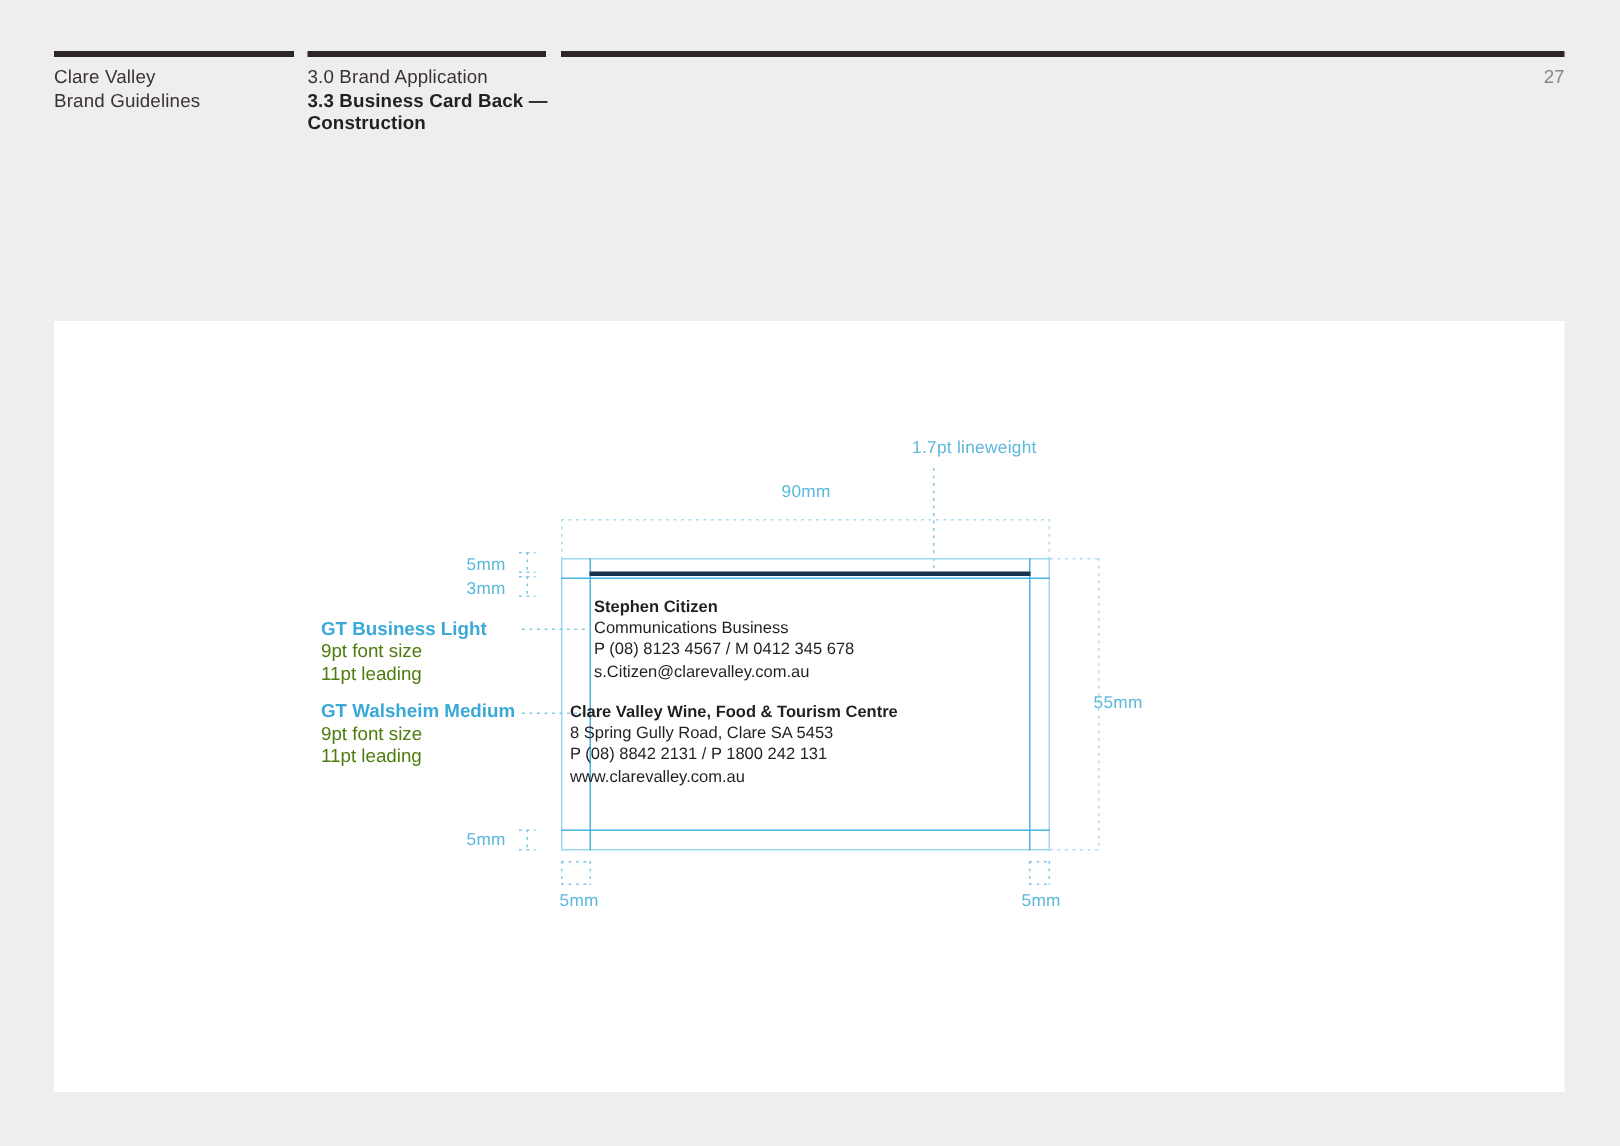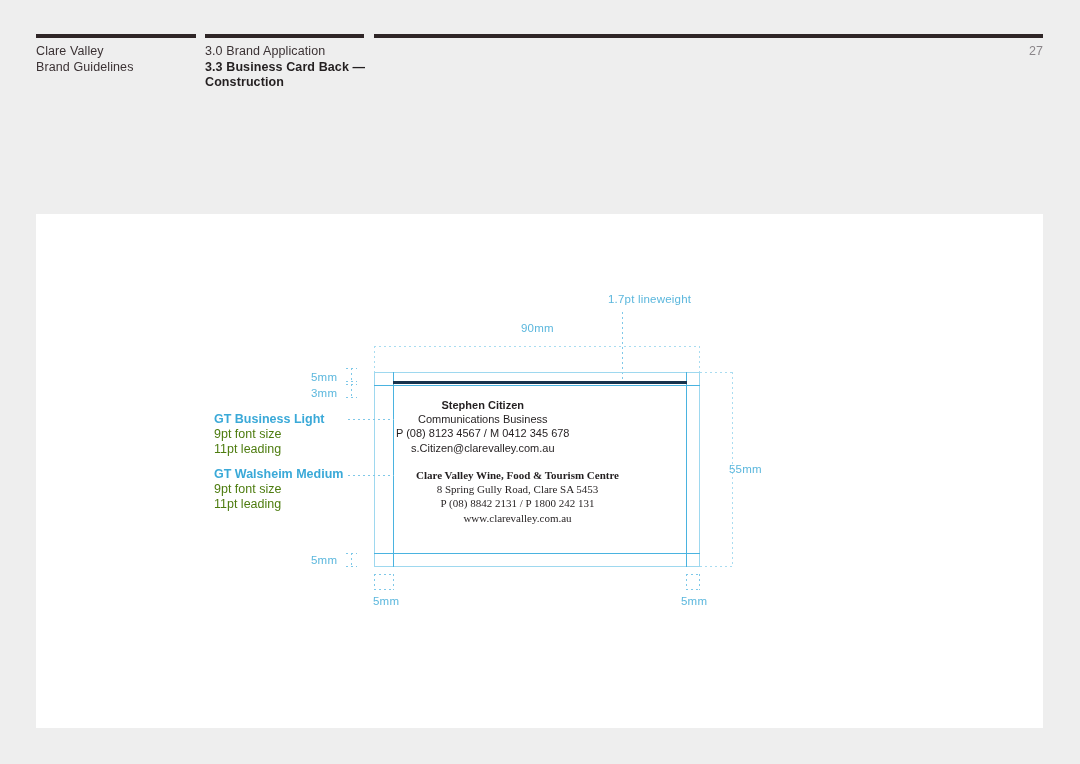--- a/index.html
+++ b/index.html
@@ -41,21 +41,21 @@
   .dotted-h.pale{background-image:linear-gradient(to right,#a9dcf0 0 2px,transparent 2px 5px);}
   .dotted-v.pale{background-image:linear-gradient(to bottom,#a9dcf0 0 2px,transparent 2px 5px);}
 
   .dimlabel{position:absolute;color:#5bb7dd;font-size:11.5px;white-space:nowrap;letter-spacing:.2px;}
 
   .annot{position:absolute;white-space:nowrap;font-size:12.5px;line-height:15px;}
   .annot .title{color:#3aa9d8;font-weight:bold;}
   .annot .meta{color:#4d7c0f;}
 
   
-  .cardtext{position:absolute;color:#231f20;font-size:11px;line-height:14.2px;white-space:nowrap;text-align:center;}
+  .cardtext{position:absolute;color:#231f20;font-size:11px;line-height:14.2px;white-space:nowrap;}
   .cardtext .b{font-weight:bold;}
 </style>
 </head>
 <body>
 
 <div class="hrule" id="hrule-1"></div>
 <div class="hrule" id="hrule-2"></div>
 <div class="hrule" id="hrule-3"></div>
 
 <div class="hblock" id="hdr-brand">
@@ -118,21 +118,21 @@
   </div>
   <div class="dotted-h" style="left:312px;top:261px;width:46px;"></div>
 
   <div class="cardtext" style="left:360px;top:184px;">
     <div class="b">Stephen Citizen</div>
     <div>Communications Business</div>
     <div>P (08) 8123 4567 / M 0412 345 678</div>
     <div>s.Citizen@clarevalley.com.au</div>
   </div>
 
-  <div class="cardtext" style="left:380px;top:254px;font-family:Liberation Serif, serif;">
+  <div class="cardtext" style="left:344px;top:254px;">
     <div class="b">Clare Valley Wine, Food &amp; Tourism Centre</div>
     <div>8 Spring Gully Road, Clare SA 5453</div>
     <div>P (08) 8842 2131 / P 1800 242 131</div>
     <div>www.clarevalley.com.au</div>
   </div>
 
   <div class="dotted-v pale" style="left:696px;top:158px;height:195px;"></div>
   <div class="dotted-h pale" style="left:664px;top:158px;width:33px;"></div>
   <div class="dotted-h pale" style="left:664px;top:352px;width:33px;"></div>
   <div class="dimlabel" style="left:665px;top:249px;margin-left:28px;">55mm</div>

